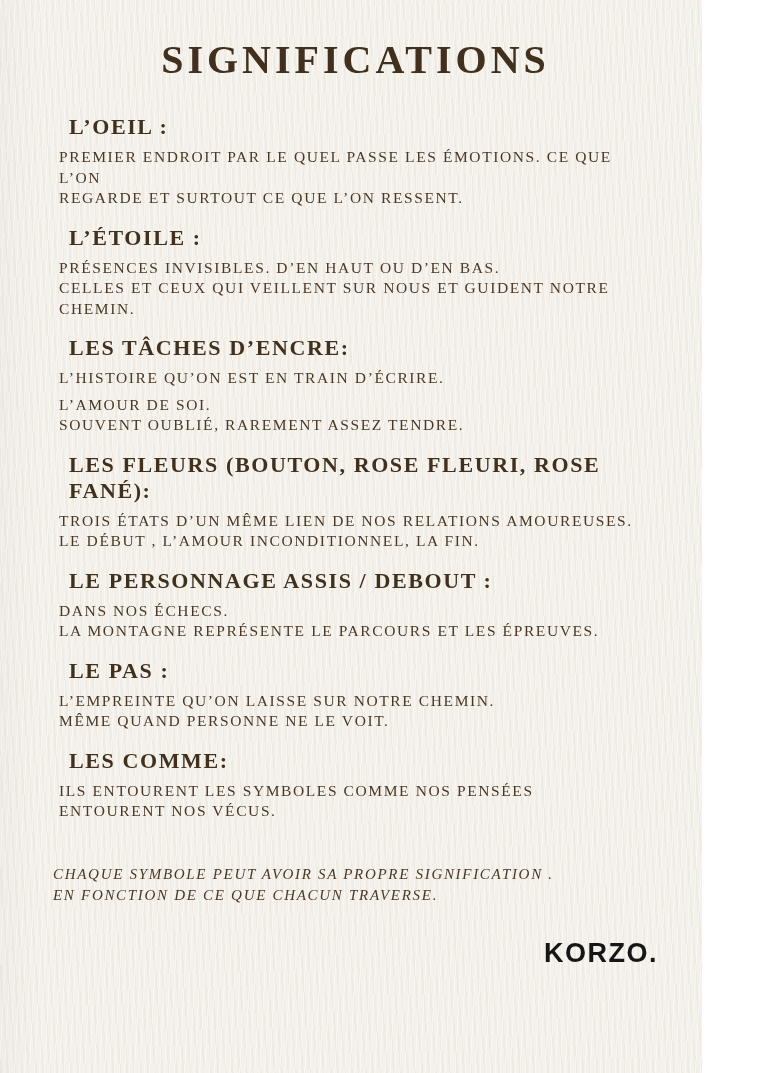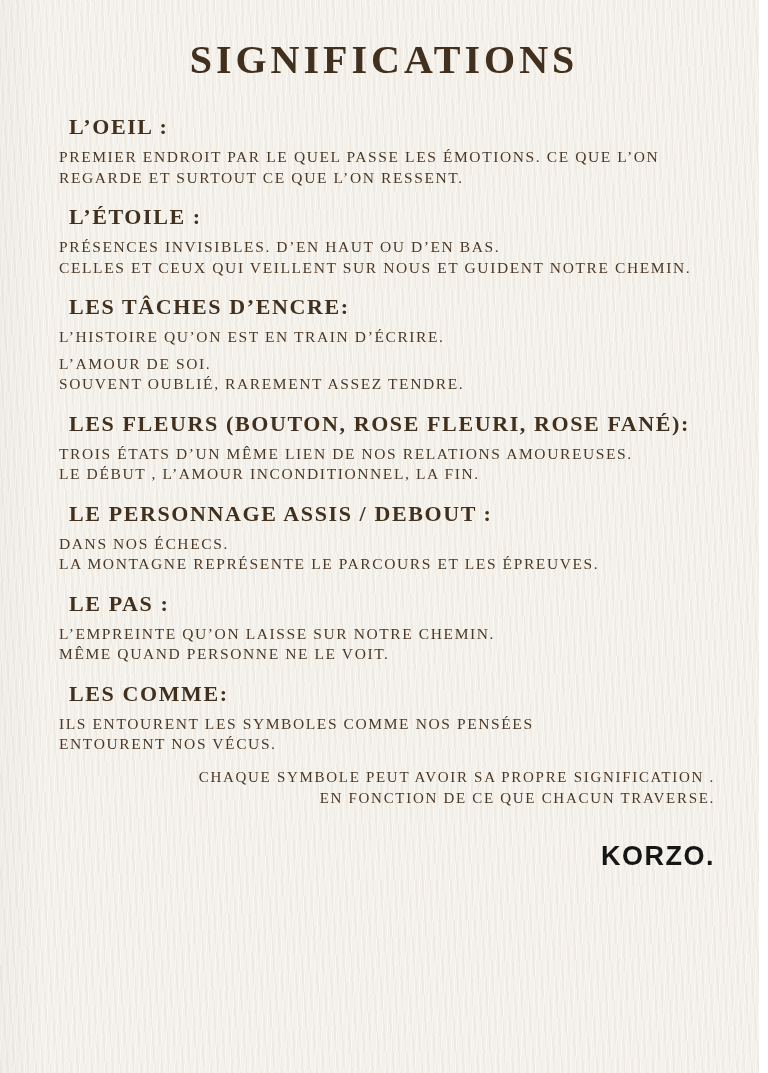--- a/index.html
+++ b/index.html
@@ -1,19 +1,19 @@
 <!DOCTYPE html>
 <html style="--bg-color: #f4f1ea; --heading-color: #41301d; --body-color: #4a3827; --brand-color: #161616;"><head>
 <meta charset="utf-8">
 <style>
   html, body { margin: 0; padding: 0; }
 
   .page {
     position: relative;
-    width: 759px;
+    width: 702px;
     height: 1073px;
     box-sizing: border-box;
     padding: 36px 44px 16px 53px;
     overflow: hidden;
     font-family: "Liberation Serif", serif;
     color: var(--body-color, #4a3827);
     background:
       linear-gradient(90deg, rgba(0,0,0,0.02), rgba(0,0,0,0) 6%),
       repeating-linear-gradient(93deg, rgba(255,255,255,0.45) 0 1px, rgba(255,255,255,0) 1px 5px),
       repeating-linear-gradient(86deg, rgba(188,180,165,0.10) 0 2px, rgba(188,180,165,0) 2px 7px),
@@ -51,22 +51,23 @@
     font-weight: 500;
     white-space: pre-wrap;
   }
 
   .line.stretch {
     text-align: justify;
     text-align-last: justify;
   }
 
   .closing {
-    margin-top: 12px;
-    text-align: right;
+    margin-top: 42px;
+    text-align: left;
+    font-style: italic;
   }
   .closing-line {
     font-size: 15px;
     line-height: 21px;
     letter-spacing: 1.7px;
   }
 
   .brand {
     margin-top: 32px;
     text-align: right;

